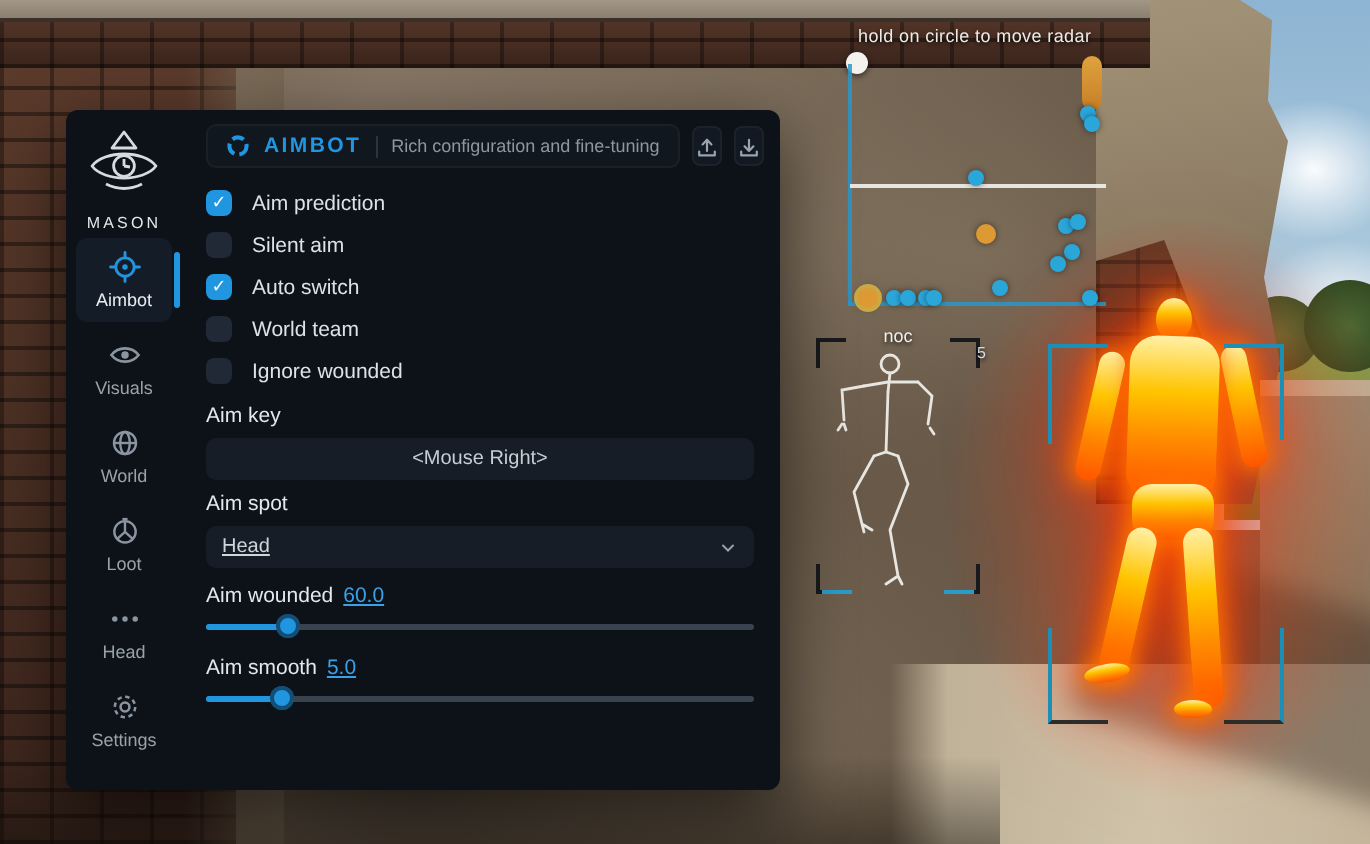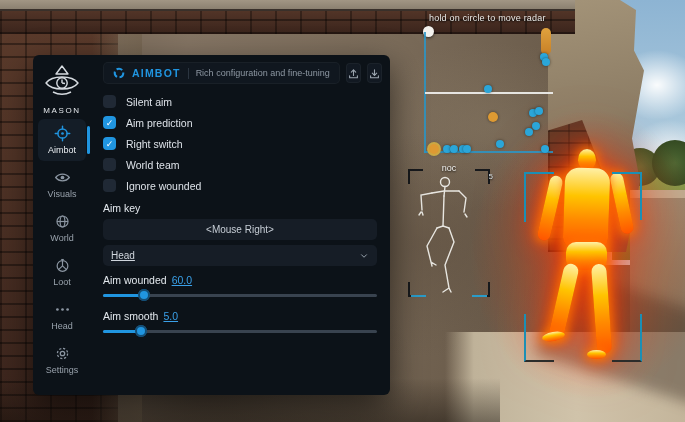--- a/index.html
+++ b/index.html
@@ -336,44 +336,45 @@
         <div class="icon-btn">
           <svg width="13" height="13" viewBox="0 0 20 20" fill="none" stroke="currentColor" stroke-width="1.7" stroke-linecap="round" stroke-linejoin="round">
             <path d="M10 4.5 V13 M6.6 9.5 L10 13 L13.4 9.5"></path>
               <path d="M4 13.5 v3 h12 v-3"></path>
           </svg>
         </div>
       </div>
 
       <div class="opts">
         <div class="opt">
+          <span class="cb checked"></span>
+          <span class="opt-label">Aim prediction</span>
+        </div>
+        <div class="opt">
           <span class="cb"></span>
           <span class="opt-label">Silent aim</span>
         </div>
         <div class="opt">
           <span class="cb checked"></span>
-          <span class="opt-label">Aim prediction</span>
-        </div>
-        <div class="opt">
-          <span class="cb checked"></span>
-          <span class="opt-label">Right switch</span>
+          <span class="opt-label">Auto switch</span>
         </div>
         <div class="opt">
           <span class="cb"></span>
           <span class="opt-label">World team</span>
         </div>
         <div class="opt">
           <span class="cb"></span>
           <span class="opt-label">Ignore wounded</span>
         </div>
       </div>
 
       <div class="fld-label">Aim key</div>
       <div class="key-btn">&lt;Mouse Right&gt;</div>
 
+      <div class="fld-label">Aim spot</div>
       <div class="select">
         <span>Head</span>
         <span class="chev">
           <svg width="10" height="10" viewBox="0 0 20 20" fill="none" stroke="currentColor" stroke-width="2" stroke-linecap="round">
             <path d="M5 7.5 L10 12.5 L15 7.5"></path>
           </svg>
         </span>
       </div>
 
       <div class="slider-label">

